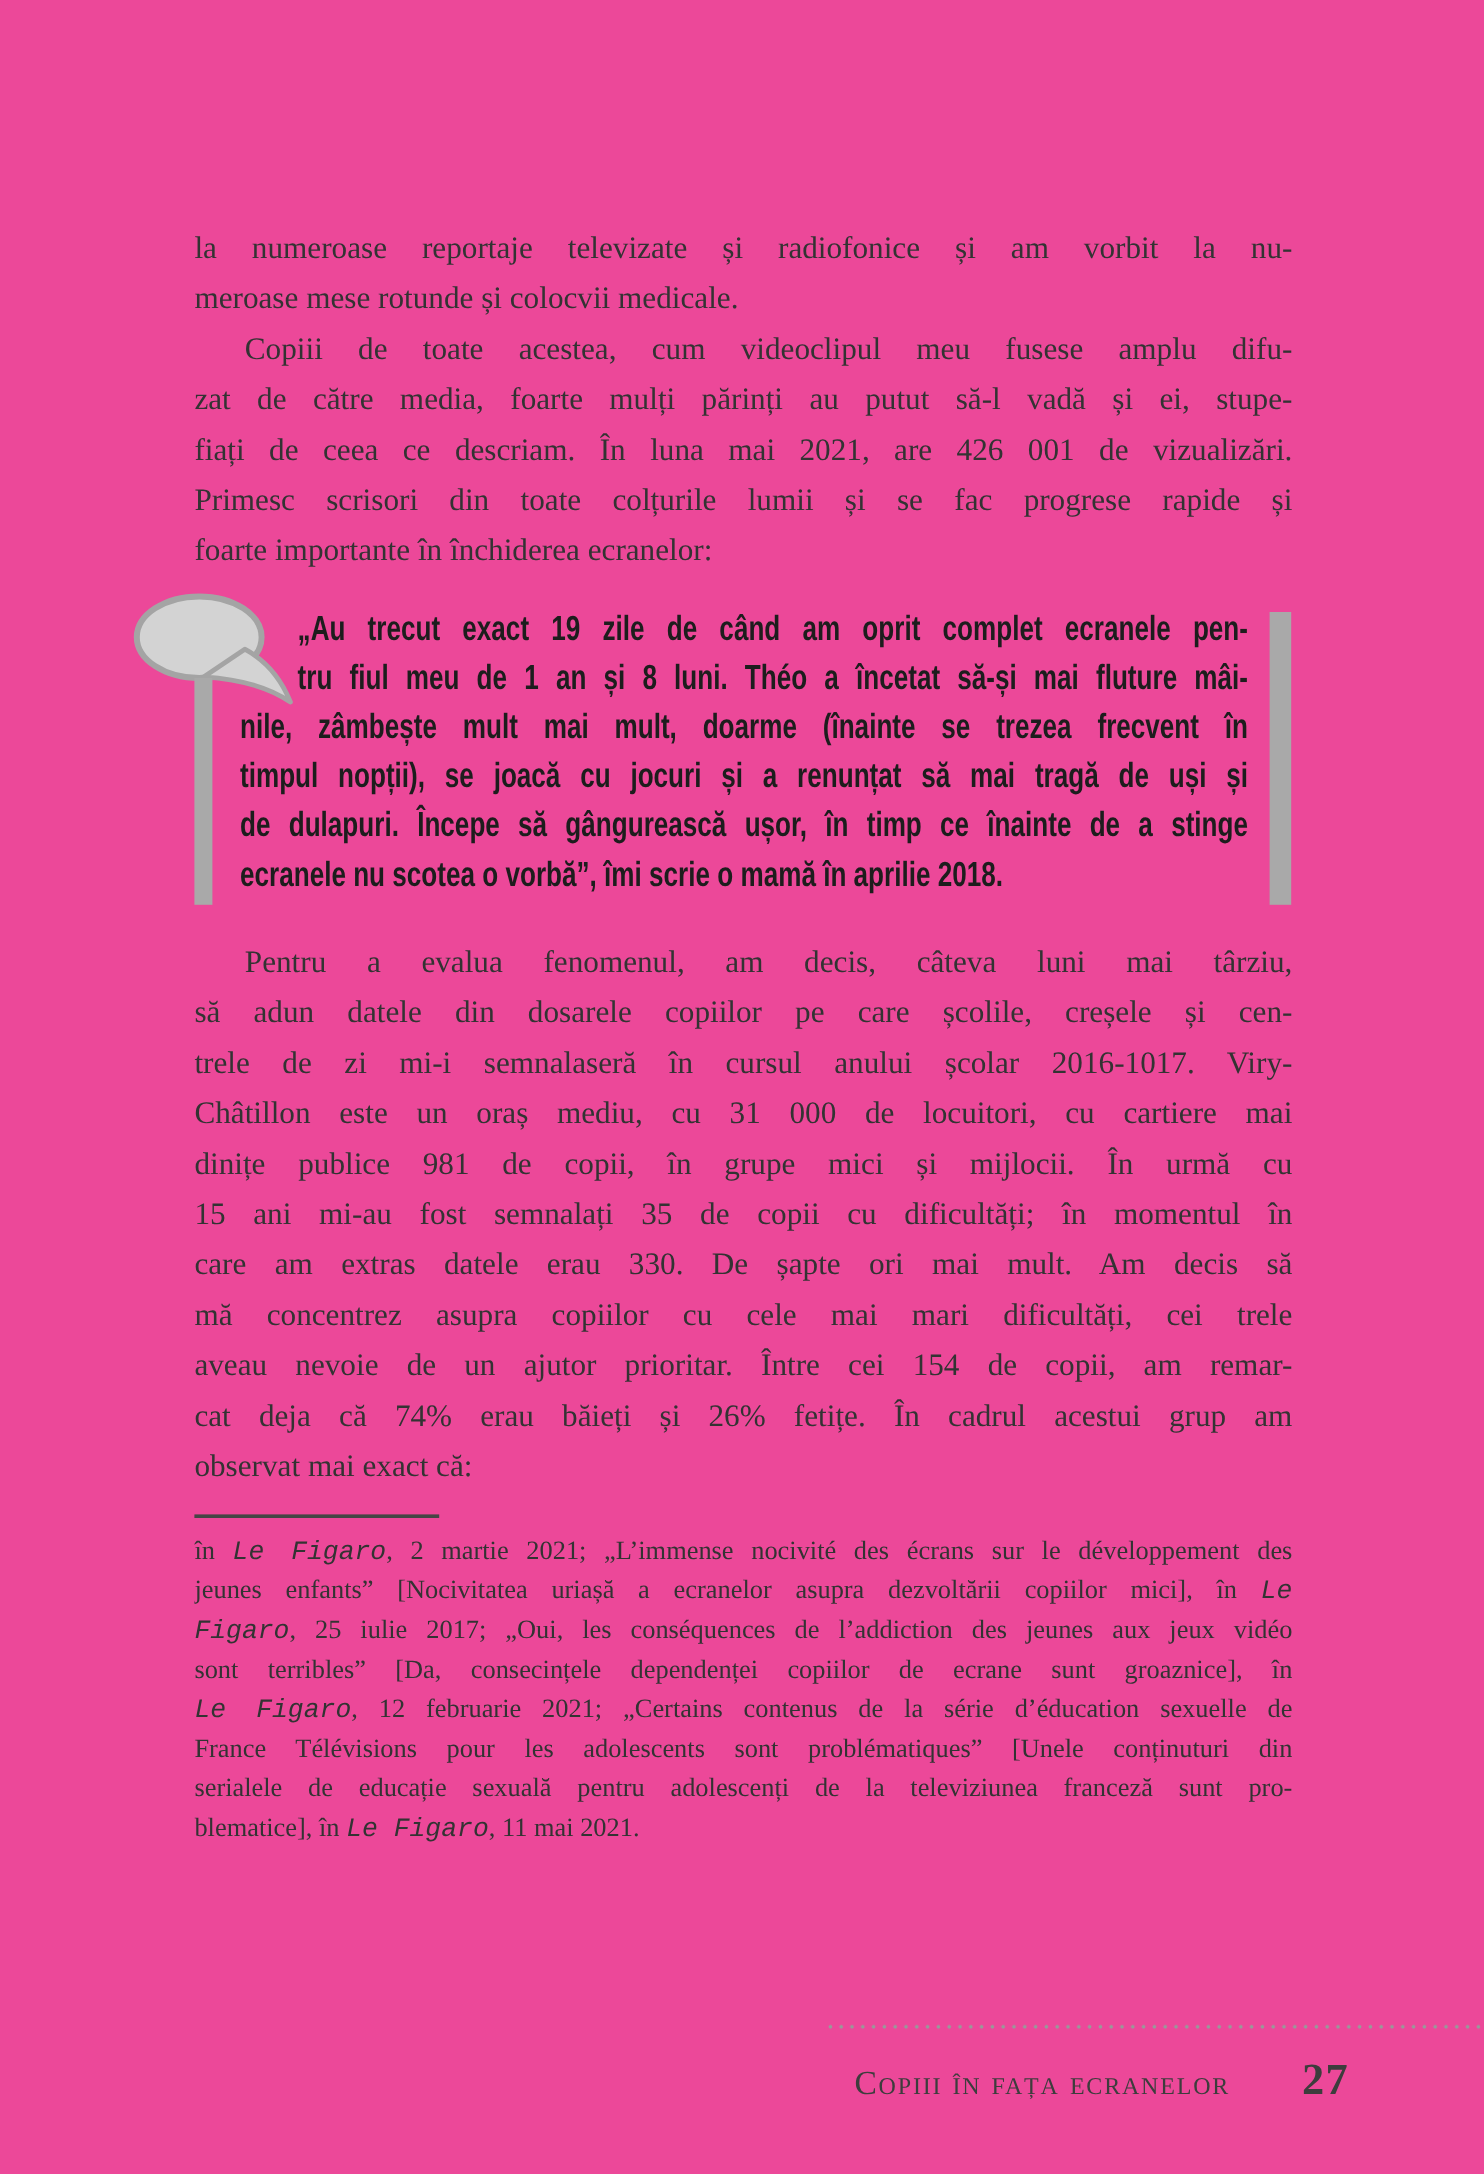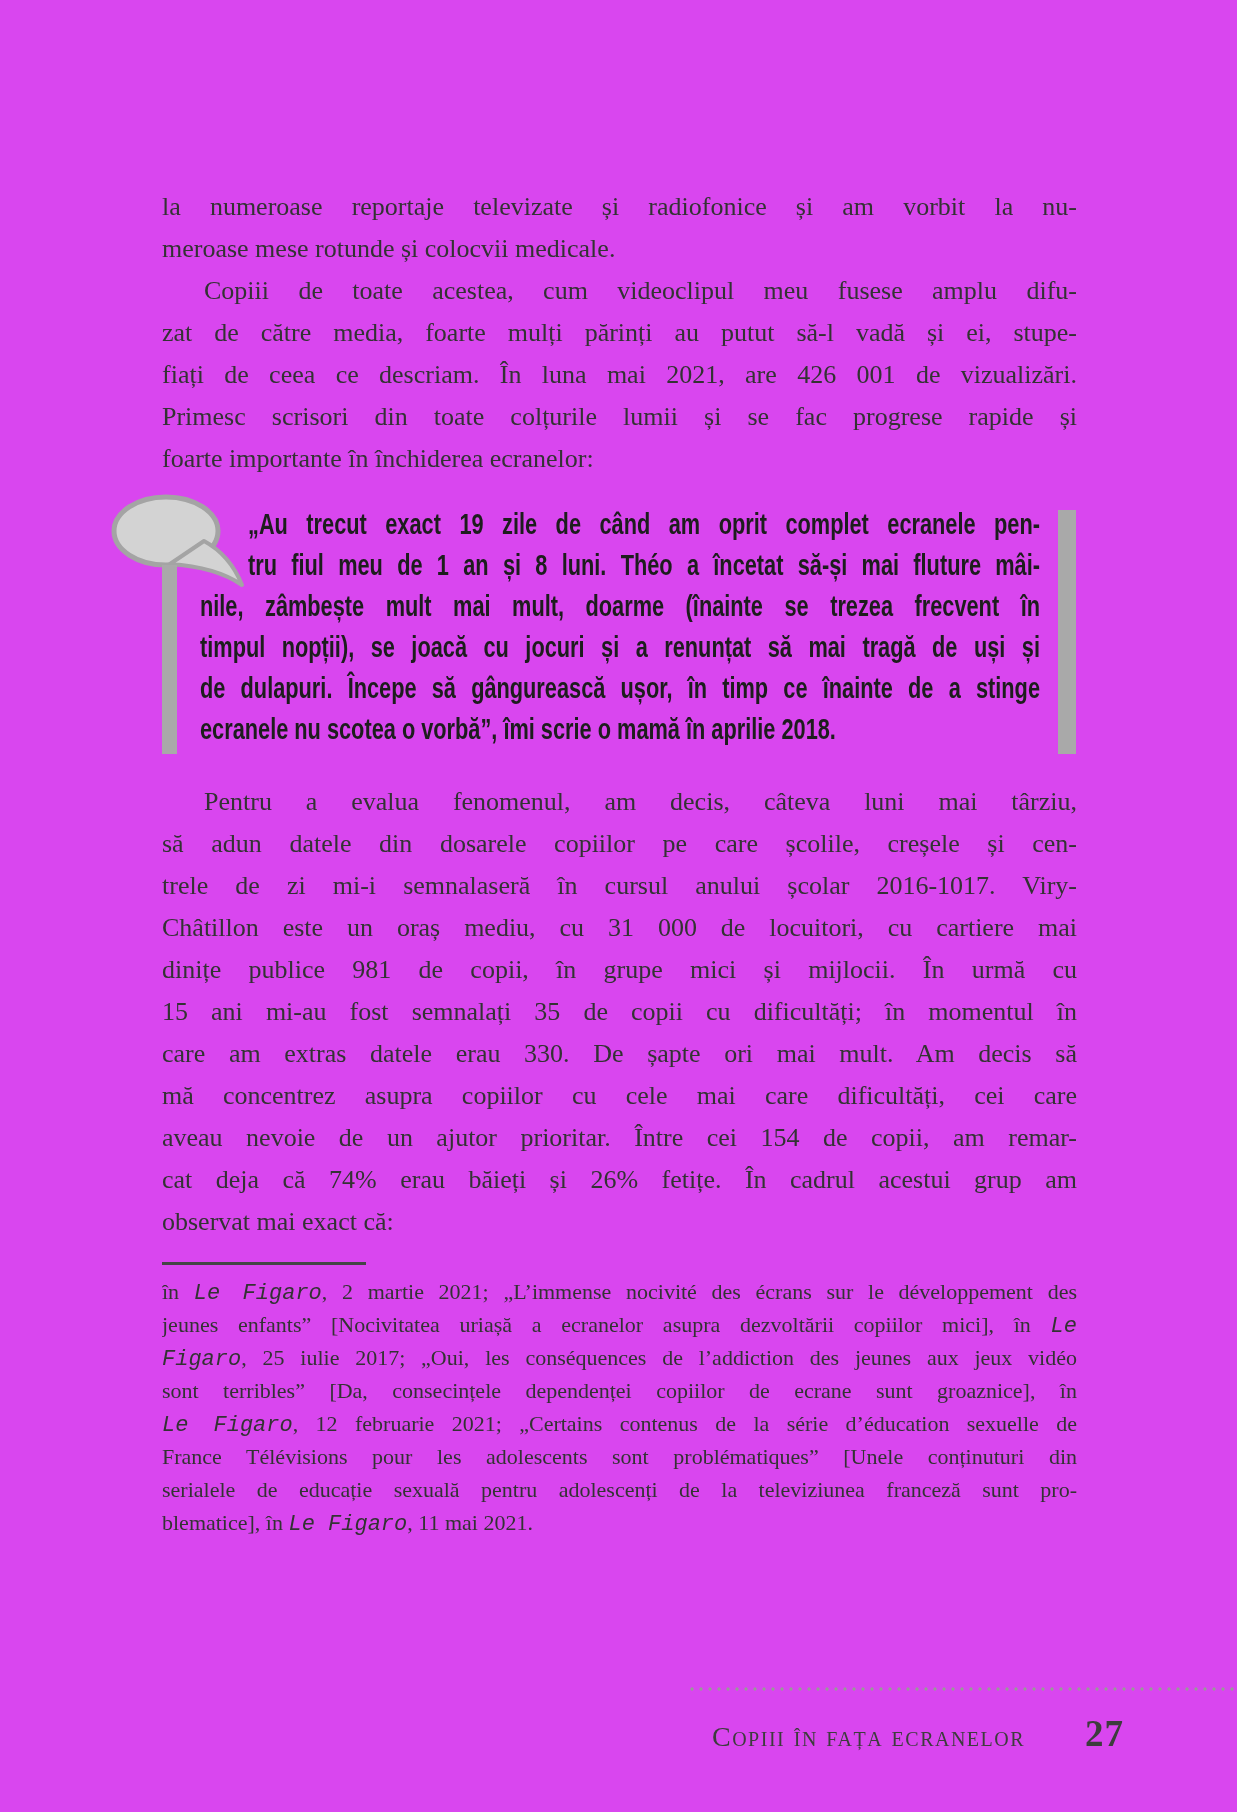--- a/index.html
+++ b/index.html
@@ -7,21 +7,21 @@
     --quote-color:#1d1d1d;
     --bar-color:#a9a9a9;
     --sep-color:#454545;
     --footer-color:#3d3d3d;
     --dots-color:#999999;
   }
   html,body{margin:0;padding:0;background:#e9e9e9;}
   .page{
     position:relative;
     width:1237px;height:1812px;
-    background:#d946ef;
+    background:#ec4899;
     overflow:hidden;
     font-family:"Liberation Serif","DejaVu Serif",serif;
   }
   .column{
     position:absolute;
     left:162px;top:186px;width:915px;
   }
   
   .bline{
     height:42px;line-height:42px;
@@ -127,21 +127,21 @@
     </div>
 
     <div id="p-after" class="para-after">
         <div class="bline indent">Pentru a evalua fenomenul, am decis, câteva luni mai târziu,</div>
         <div class="bline">să adun datele din dosarele copiilor pe care școlile, creșele și cen-</div>
         <div class="bline">trele de zi mi-i semnalaseră în cursul anului școlar 2016-1017. Viry-</div>
         <div class="bline">Châtillon este un oraș mediu, cu 31 000 de locuitori, cu cartiere mai</div>
         <div class="bline">dinițe publice 981 de copii, în grupe mici și mijlocii. În urmă cu</div>
         <div class="bline">15 ani mi-au fost semnalați 35 de copii cu dificultăți; în momentul în</div>
         <div class="bline">care am extras datele erau 330. De șapte ori mai mult. Am decis să</div>
-        <div class="bline">mă concentrez asupra copiilor cu cele mai care dificultăți, cei care</div>
+        <div class="bline">mă concentrez asupra copiilor cu cele mai mari dificultăți, cei trele</div>
         <div class="bline">aveau nevoie de un ajutor prioritar. Între cei 154 de copii, am remar-</div>
         <div class="bline">cat deja că 74% erau băieți și 26% fetițe. În cadrul acestui grup am</div>
         <div class="bline last">observat mai exact că:</div>
       </div>
 
     <div class="fn-sep"></div>
     <div class="footnote" id="footnote">
         <div class="fline">în <i>Le Figaro</i>, 2 martie 2021; „L’immense nocivité des écrans sur le développement des</div>
         <div class="fline">jeunes enfants” [Nocivitatea uriașă a ecranelor asupra dezvoltării copiilor mici], în <i>Le</i></div>
         <div class="fline"><i>Figaro</i>, 25 iulie 2017; „Oui, les conséquences de l’addiction des jeunes aux jeux vidéo</div>

